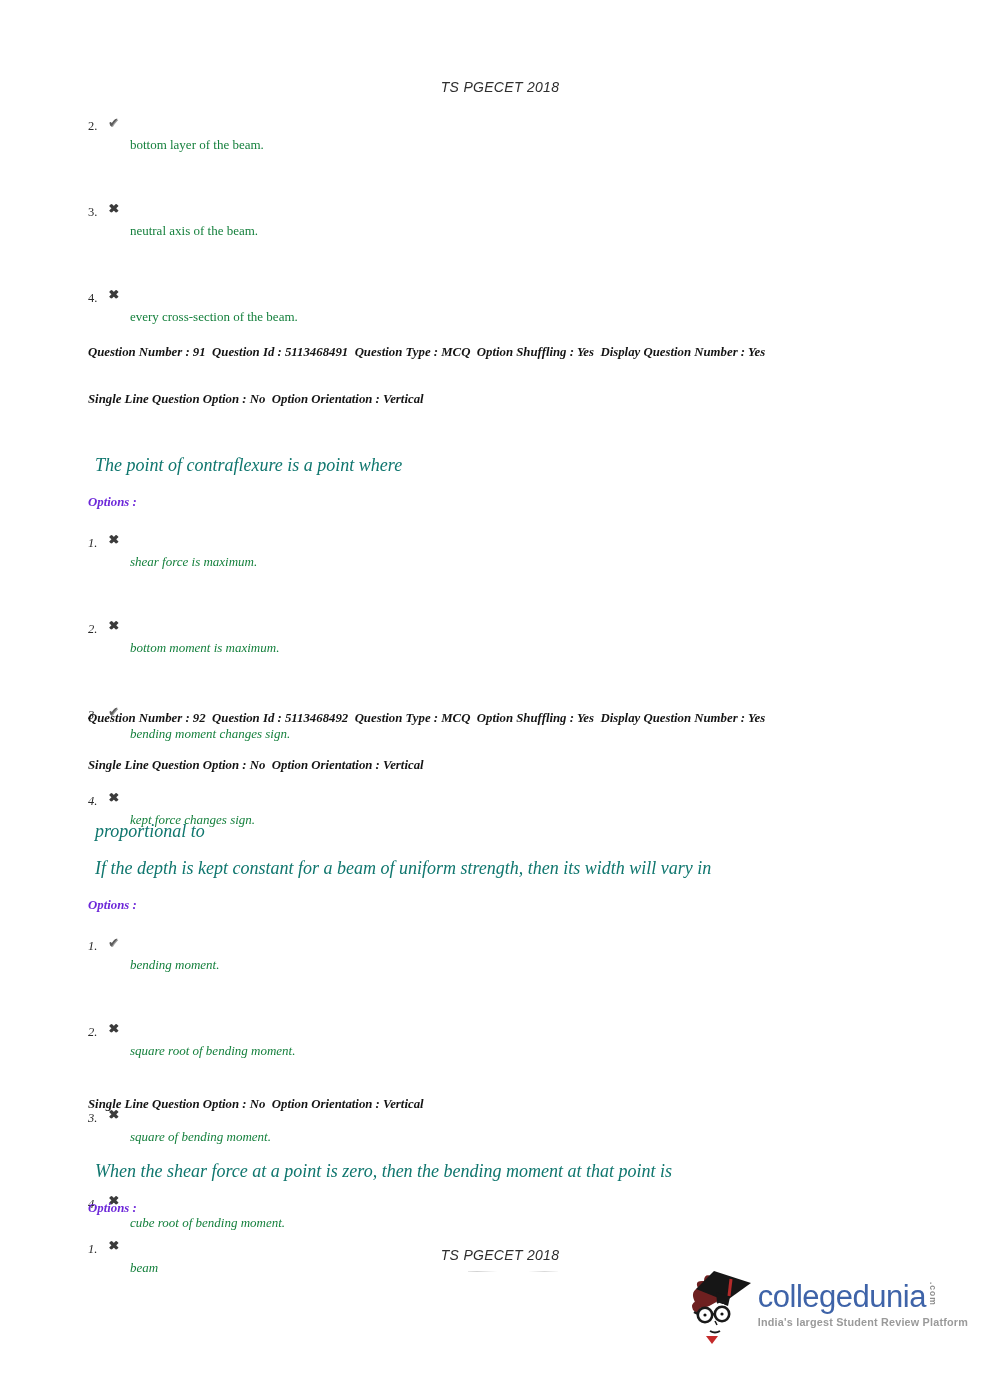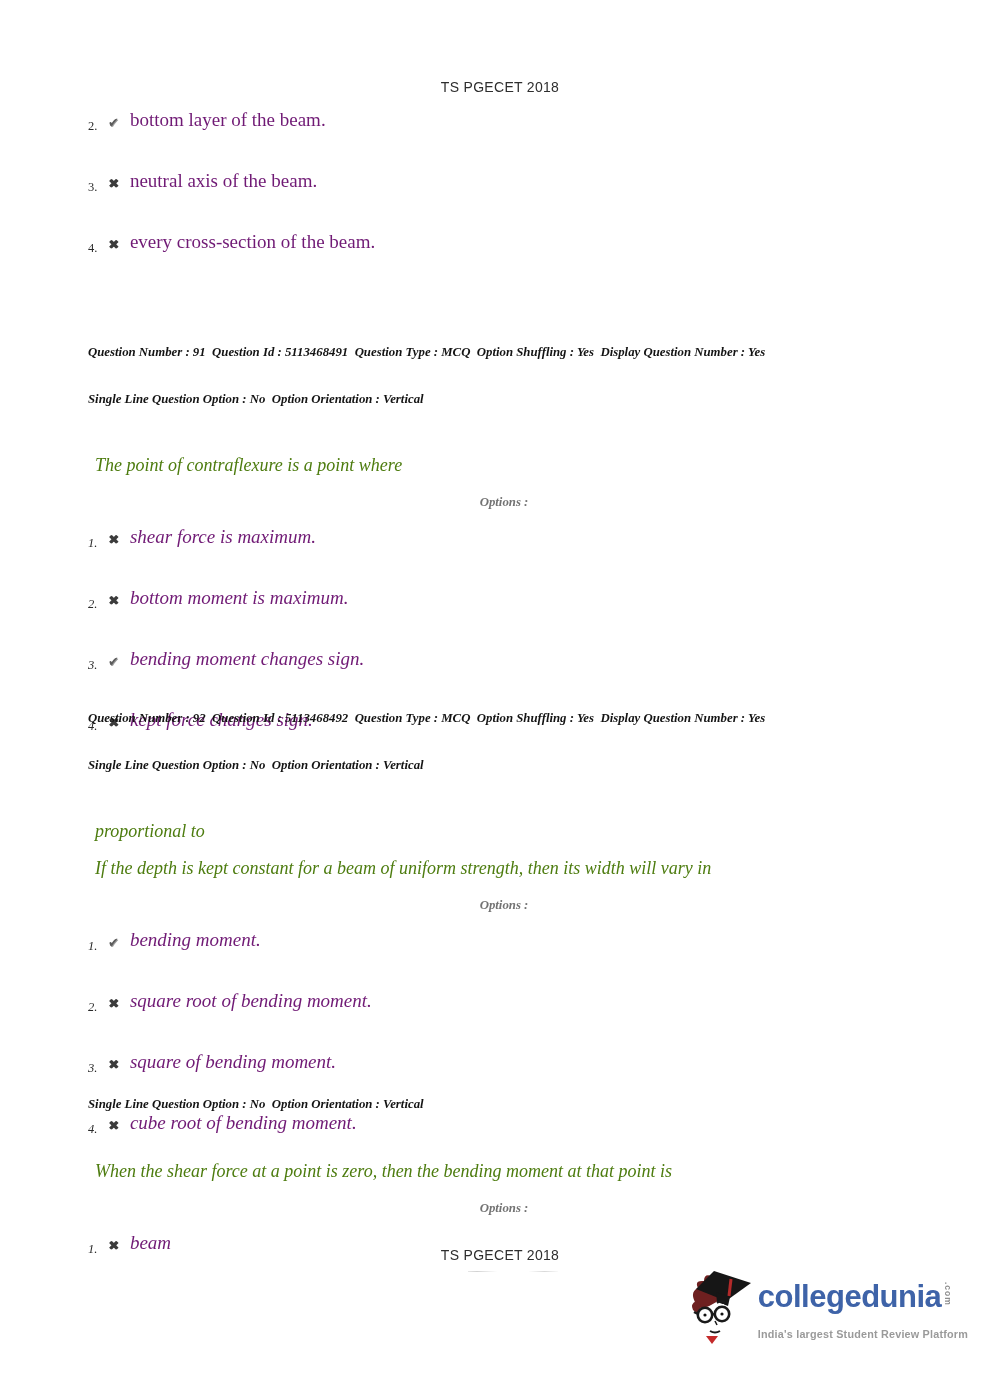--- a/index.html
+++ b/index.html
@@ -8,20 +8,21 @@
     background:#ffffff;
     position:relative;
     overflow:hidden;
     font-family:"Liberation Serif", serif;
     color:#1c1c1c;
   }
   .center-title{
     position:absolute;left:0;width:100%;
     text-align:center;
     font-family:"Liberation Sans", sans-serif;
+    font-style:italic;
     font-size:14px;
     color:#2e2e2e;
     letter-spacing:0.3px;
   }
   #header-title{top:79px;}
   #footer-title{top:1247px;}
 
   #partial-options{position:absolute;top:108px;left:88px;}
   #questions{position:absolute;top:0;left:0;width:100%;height:100%;font-style:italic;}
 
@@ -35,28 +36,27 @@
     font-size:12.8px;
     line-height:15.5px;
     white-space:pre-wrap;
     color:#141414;
   }
   .q-text{
     margin-top:9px;
     font-size:18px;
     line-height:37px;
     padding-left:7px;
-    color:#4d7c0f;
+    color:#0f766e;
   }
   .options-label{
     margin-top:11px;
     font-weight:bold;
     font-size:12.8px;
-    color:#737373;
-    text-align:center;
+    color:#6d28d9;
   }
   .options-list{margin-top:15px;}
 
   .option-row{
     display:flex;
     align-items:flex-start;
     margin-bottom:37px;
     line-height:24px;
   }
   .opt-num{
@@ -68,63 +68,64 @@
   }
   .opt-mark{
     font-size:13px;
     margin:0 11px 0 3px;
     transform:translateY(3px);
     font-family:"DejaVu Sans", sans-serif;
   }
   .opt-mark.correct{color:#5c5c5c;text-shadow:0.8px 0.8px 0 #9a9a9a;}
   .opt-mark.wrong{color:#3c3c3c;text-shadow:0.7px 0 0 #3c3c3c;}
   .opt-text{
-    font-size:19px;
-    color:#701a75;
+    font-size:13px;
+    color:#15803d;
+    margin-top:25px;
   }
 
   
   .scan-smudge{
     position:absolute;top:1270px;left:468px;width:90px;height:3px;
     background:radial-gradient(ellipse at 10% 50%, rgba(0,0,0,.35), transparent 18%),
                radial-gradient(ellipse at 85% 50%, rgba(0,0,0,.3), transparent 15%);
     opacity:.5;
   }
 
   
   #logo{
     position:absolute;top:1270px;right:32px;
     display:flex;align-items:flex-start;
   }
   #logo .mascot{width:62px;height:74px;margin-right:6px;}
   .brand-wrap{padding-top:12px;}
   .brand-line{display:flex;align-items:flex-start;}
   .brand-text{
     font-family:"Liberation Sans", sans-serif;
-    font-weight:bold;
+    font-weight:normal;
     font-size:31px;
     line-height:30px;
     letter-spacing:-0.5px;
     color:#3e63a8;
   }
   .brand-tld{
     writing-mode:vertical-rl;
     font-family:"Liberation Sans", sans-serif;
     font-size:8.5px;
     font-weight:bold;
     color:#8d8d8d;
     margin-left:2px;
     letter-spacing:1px;
   }
   .brand-tagline{
     font-family:"Liberation Sans", sans-serif;
     font-size:10.8px;
     font-weight:bold;
     color:#9a9a9a;
-    margin-top:16px;
+    margin-top:4px;
     letter-spacing:0.2px;
   }
 </style>
 </head>
 <body>
 
 <div class="center-title" id="header-title">TS PGECET 2018</div>
 
 <section id="partial-options">
   <div class="option-row">

